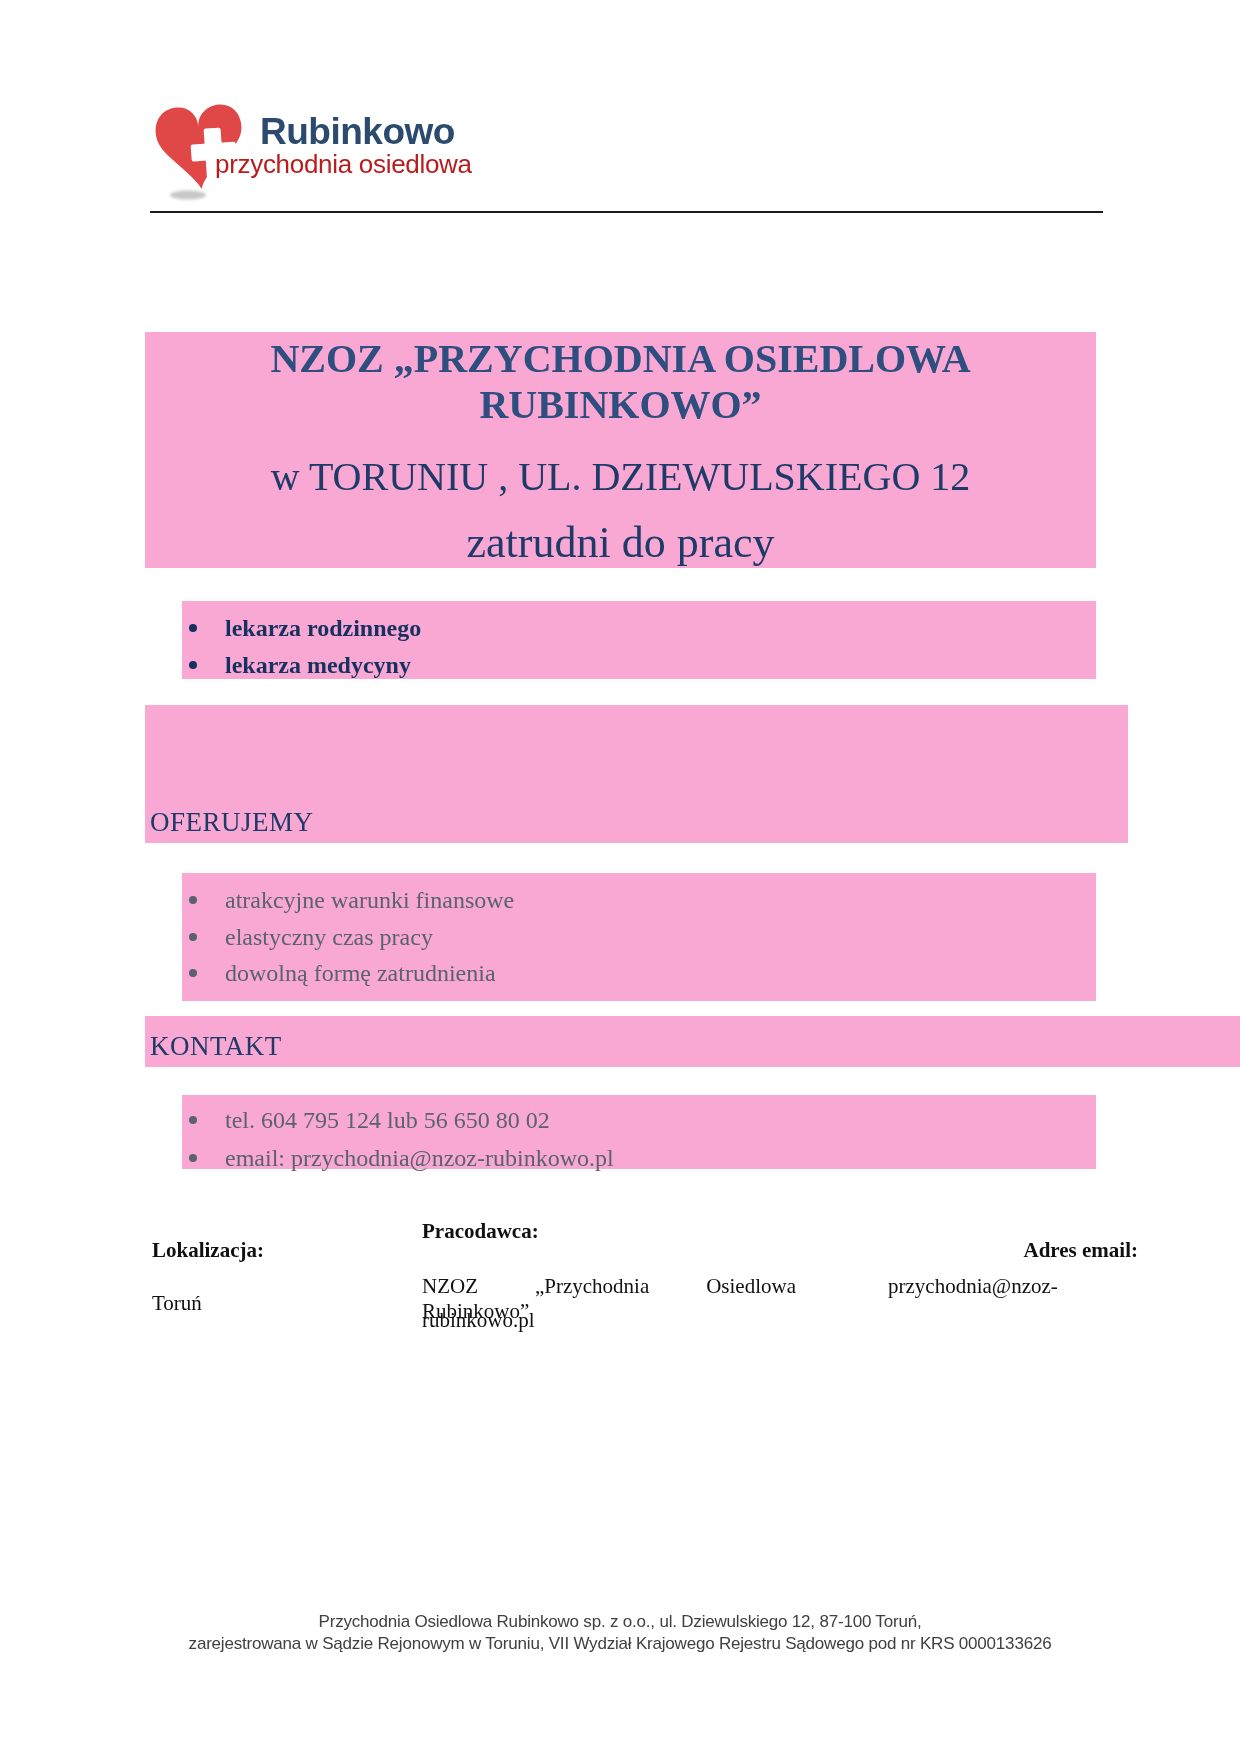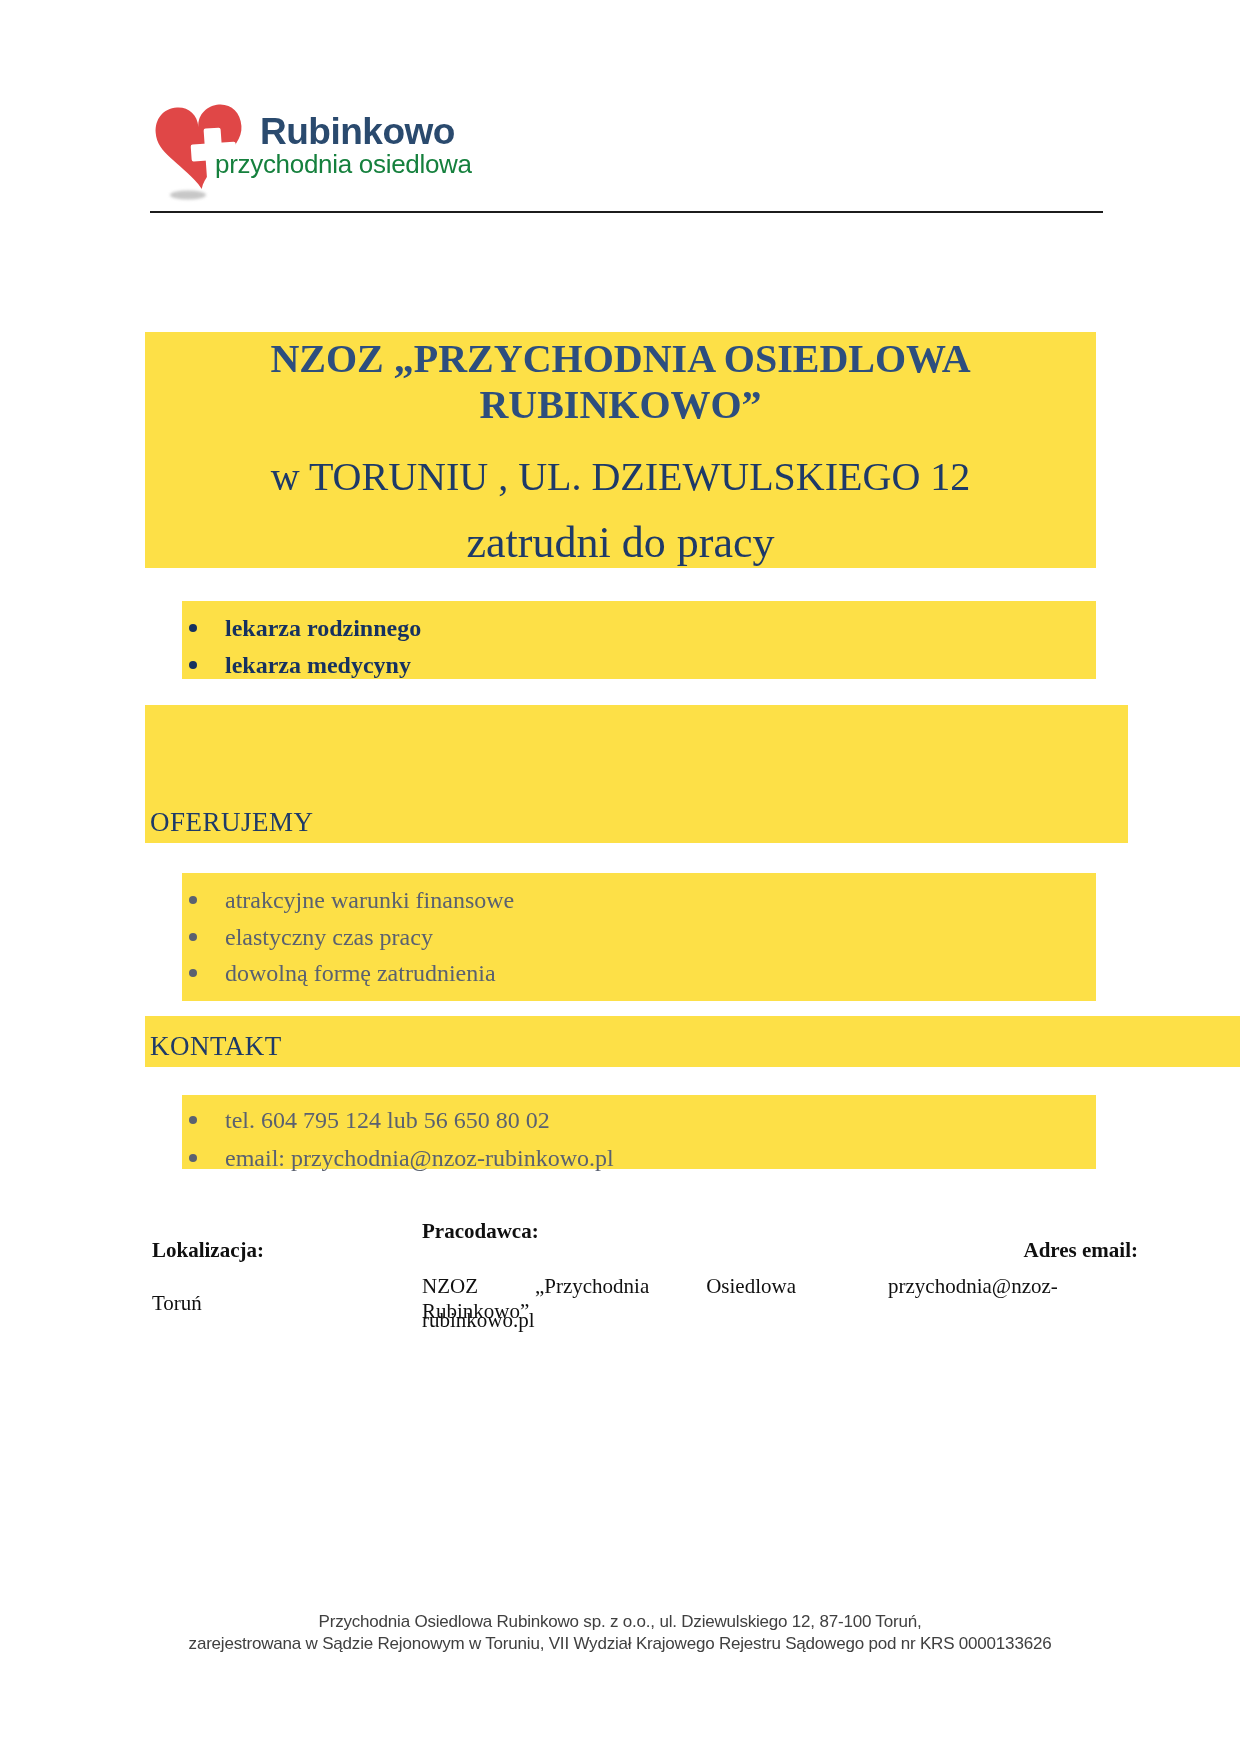--- a/index.html
+++ b/index.html
@@ -5,24 +5,24 @@
   html,body{margin:0;padding:0;background:#ffffff;}
   #page{
     position:relative;width:1240px;height:1755px;background:#ffffff;overflow:hidden;
     font-family:"Liberation Serif",serif;
   }
   
   #logo-heart{position:absolute;left:150px;top:100px;width:102px;height:104px;}
   #brand{position:absolute;left:260px;top:111px;font-family:"Liberation Sans",sans-serif;
          font-weight:bold;font-size:37px;color:#2a4a6e;letter-spacing:-0.5px;}
   #tagline{position:absolute;left:215px;top:149px;font-family:"Liberation Sans",sans-serif;
-         font-size:26px;color:#15803d;letter-spacing:-0.3px;}
+         font-size:26px;color:#b91c1c;letter-spacing:-0.3px;}
   #rule{position:absolute;left:150px;top:211px;width:953px;height:2px;background:#1c1c1c;}
   
-  .graybox{position:absolute;background:#fde047;}
+  .graybox{position:absolute;background:#f9a8d4;}
   #title-box{left:145px;top:332px;width:951px;height:236px;}
   .title-line{position:absolute;left:0;width:100%;text-align:center;line-height:46px;}
   .title-line.h1{color:#2d4e7e;font-weight:bold;font-size:40px;}
   #title-l1{top:4px;}
   #title-l2{top:50px;}
   #title-address{top:122px;color:#1e3a68;font-size:40px;}
   #title-hiring{top:188px;color:#1e3a68;font-size:44px;}
   
   #positions-box{left:182px;top:601px;width:914px;height:78px;}
   #offer-box{left:182px;top:873px;width:914px;height:128px;}

